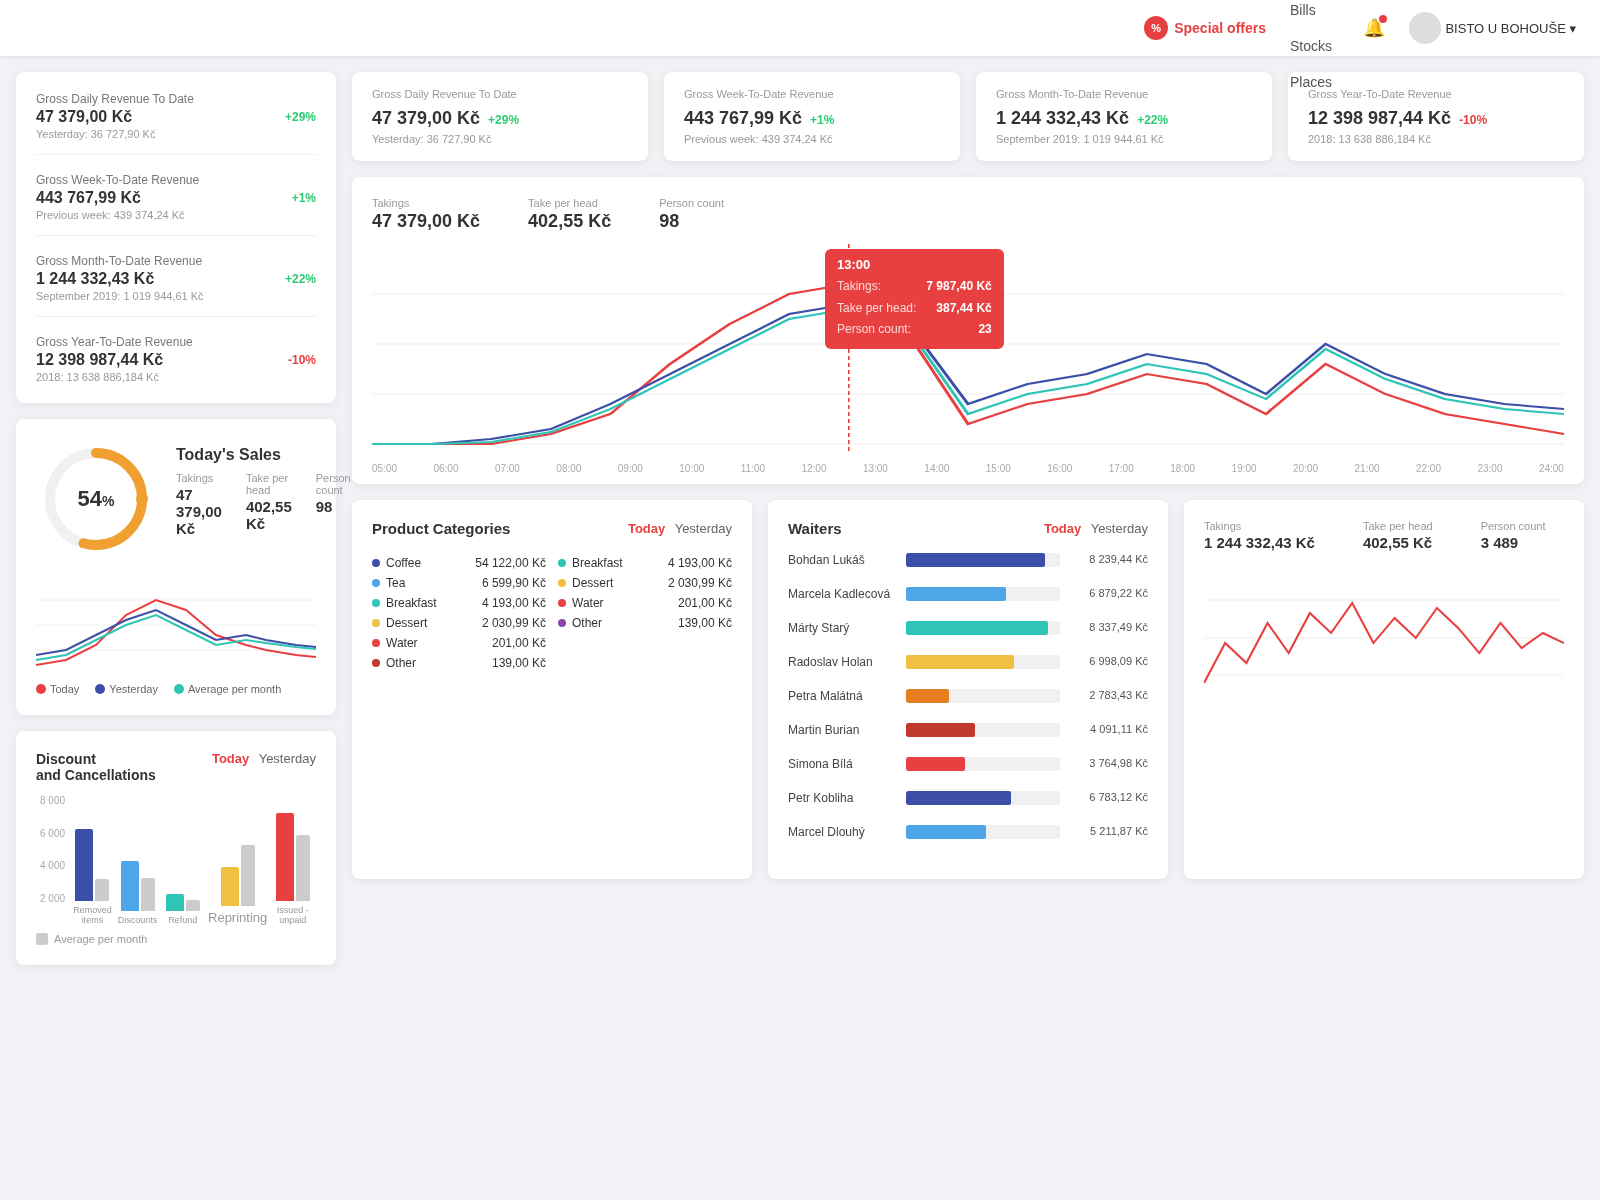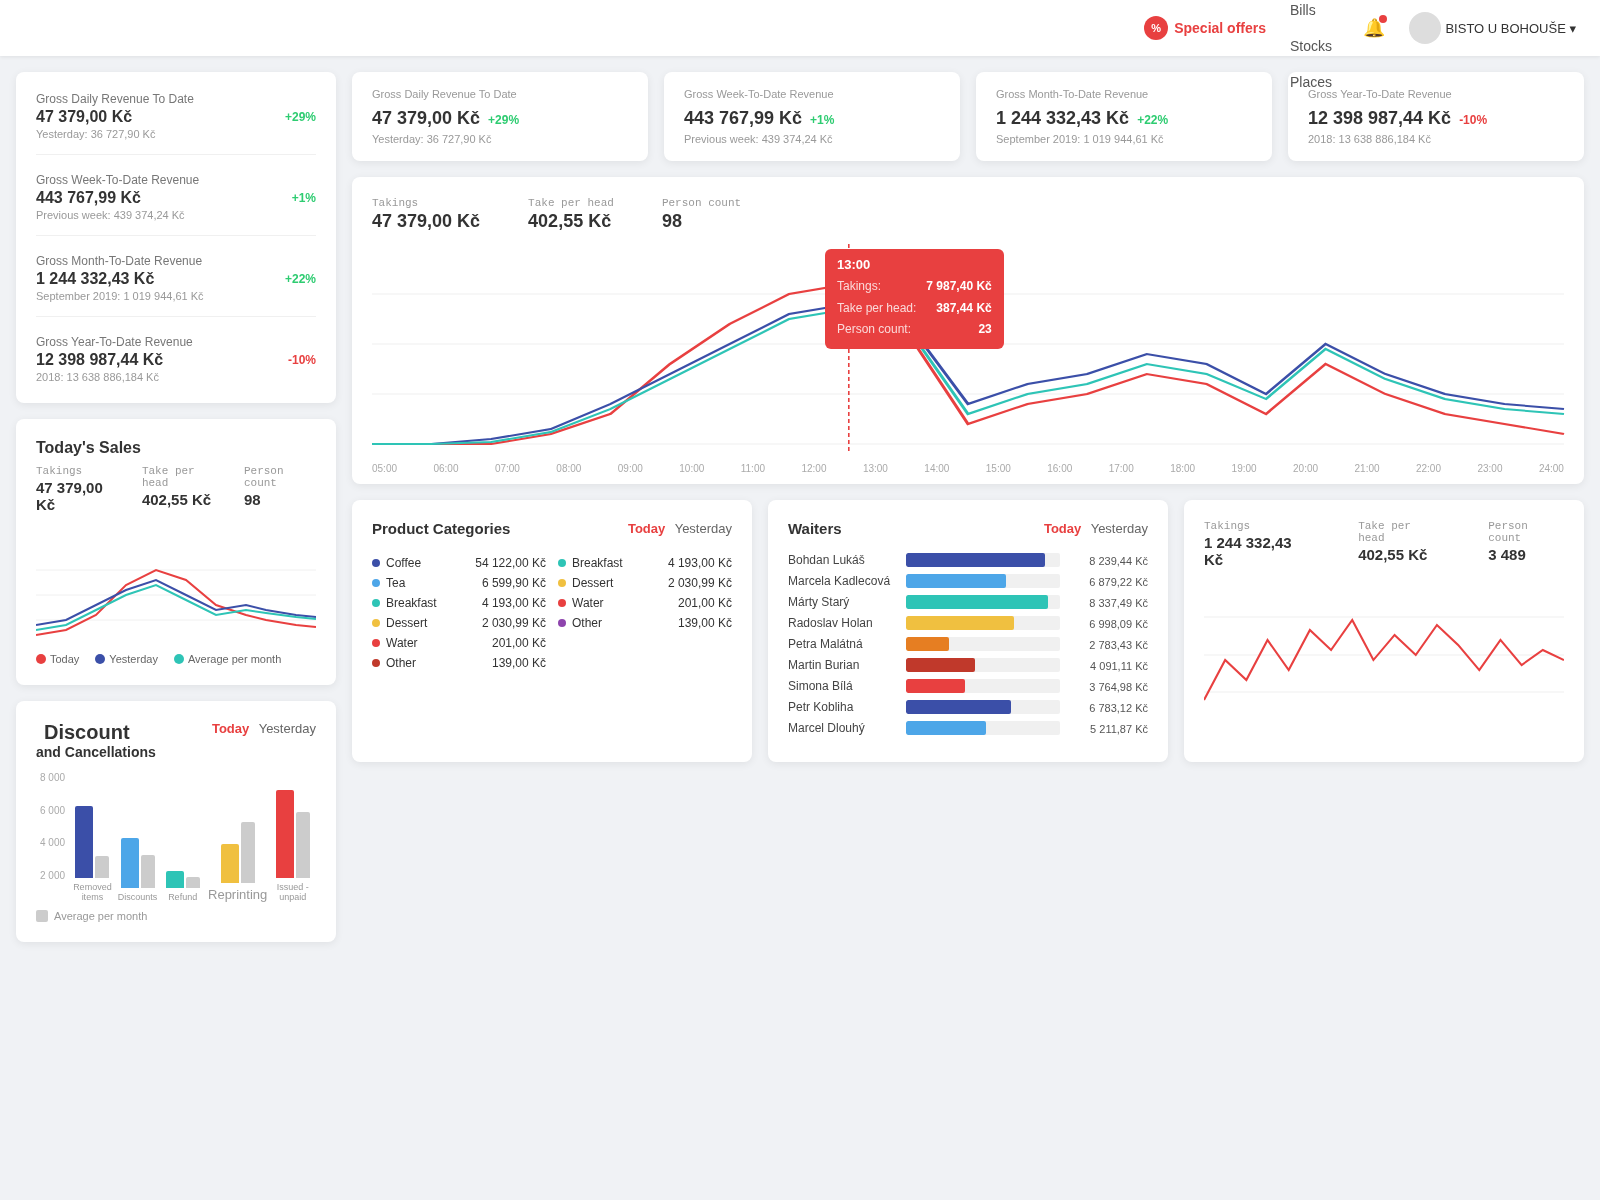--- a/index.html
+++ b/index.html
@@ -36,21 +36,21 @@
     .rev-value { font-size: 16px; font-weight: 600; }
     .badge-pos { color: #2ecc71; font-size: 12px; font-weight: 600; }
     .badge-neg { color: #e84040; font-size: 12px; font-weight: 600; }
     .gauge-wrap { position: relative; width: 120px; height: 120px; }
     .gauge-text { position: absolute; top: 50%; left: 50%; transform: translate(-50%, -50%); font-size: 22px; font-weight: 700; }
 
     
     .sales-card h3 { font-size: 16px; font-weight: 600; margin-bottom: 12px; }
     .sales-metrics { display: flex; gap: 24px; margin-bottom: 16px; }
     .metric { }
-    .metric-label { font-size: 11px; color: #999; font-family: Liberation Mono, monospace; }
+    .metric-label { font-size: 11px; color: #999; }
     .metric-value { font-size: 15px; font-weight: 600; margin-top: 2px; }
 
     
     .mini-chart { height: 100px; position: relative; overflow: hidden; }
     .chart-legend { display: flex; gap: 16px; margin-top: 8px; }
     .legend-item { display: flex; align-items: center; gap: 4px; font-size: 11px; color: #666; }
     .legend-dot { width: 10px; height: 10px; border-radius: 50%; }
     .disc-header { display: flex; justify-content: space-between; align-items: flex-start; margin-bottom: 12px; }
     .tab-today { color: #e84040; font-weight: 600; cursor: pointer; margin-right: 6px; }
     .tab-yest { color: #666; cursor: pointer; }
@@ -85,21 +85,21 @@
     .panel-title { font-size: 15px; font-weight: 600; }
 
     
     .cat-list { font-size: 12px; }
     .cat-row { display: flex; justify-content: space-between; align-items: center; padding: 3px 0; }
     .cat-left { display: flex; align-items: center; gap: 6px; }
     .cat-dot { width: 8px; height: 8px; border-radius: 50%; flex-shrink: 0; }
 
     
     .waiter-list { }
-    .waiter-row { display: flex; align-items: flex-end; gap: 8px; margin-bottom: 7px; }
+    .waiter-row { display: flex; align-items: flex-start; gap: 8px; margin-bottom: 20px; }
     .waiter-name { width: 110px; font-size: 12px; color: #444; flex-shrink: 0; }
     .waiter-bar-wrap { flex: 1; height: 14px; background: #f0f0f0; border-radius: 2px; overflow: hidden; }
     .waiter-bar { height: 100%; border-radius: 2px; }
     .waiter-val { width: 80px; text-align: right; font-size: 11px; color: #555; flex-shrink: 0; }
     .monthly-metrics { display: flex; gap: 48px; margin-bottom: 12px; }
 
     
     .x-axis { display: flex; justify-content: space-between; font-size: 10px; color: #aaa; padding: 0 4px; margin-top: 4px; }
 
     svg { overflow: visible; }
@@ -164,20 +164,33 @@
       <div class="rev-value">12 398 987,44 Kč</div>
       <div class="badge-neg">-10%</div>
     </div>
     <div class="rev-sub">2018: 13 638 886,184 Kč</div>
   </div>
         </div>
     </div>
 
     <div class="card sales-card">
       <div style="display:flex; align-items:center; gap:20px; margin-bottom:16px;">
+        <div class="gauge-wrap">
+          <svg width="120" height="120" viewBox="0 0 120 120">
+
+            <circle cx="60" cy="60" r="46" fill="none" stroke="#f0f0f0" stroke-width="10"></circle>
+
+            <circle cx="60" cy="60" r="46" fill="none" stroke="#f0a030" stroke-width="10" stroke-dasharray="157 133" stroke-linecap="round" transform="rotate(-90 60 60)"></circle>
+
+            <circle cx="106" cy="60" r="6" fill="#f0a030"></circle>
+          </svg>
+          <div class="gauge-text">
+            <span>54</span><span style="font-size:14px">%</span>
+          </div>
+        </div>
         <div>
           <h3 style="font-size:16px; font-weight:600; margin-bottom:8px;">Today's Sales</h3>
           <div class="sales-metrics">
             <div class="metric">
               <div class="metric-label">Takings</div>
               <div class="metric-value">47 379,00 Kč</div>
             </div>
             <div class="metric">
               <div class="metric-label">Take per head</div>
               <div class="metric-value">402,55 Kč</div>
@@ -217,21 +230,21 @@
         <div class="legend-item">
           <div class="legend-dot" style="background:#2ec4b6;"></div>
           <span>Average per month</span>
         </div>
       </div>
     </div>
 
     <div class="card">
       <div class="disc-header">
         <div>
-          <div style="font-size:20px; font-weight:600;margin-left:8px;">Discount</div>
+          <div style="font-size:14px; font-weight:600;">Discount</div>
           <div style="font-size:14px; font-weight:600;">and Cancellations</div>
         </div>
         <div>
           <span class="tab-today">Today</span>
           <span class="tab-yest">Yesterday</span>
         </div>
       </div>
 
       <div style="display:flex; gap:4px; height:130px; align-items:flex-end; padding: 0 4px;">
         <div style="display:flex; flex-direction:column; justify-content:space-between; height:130px; font-size:10px; color:#aaa; text-align:right; padding-right:4px;">

